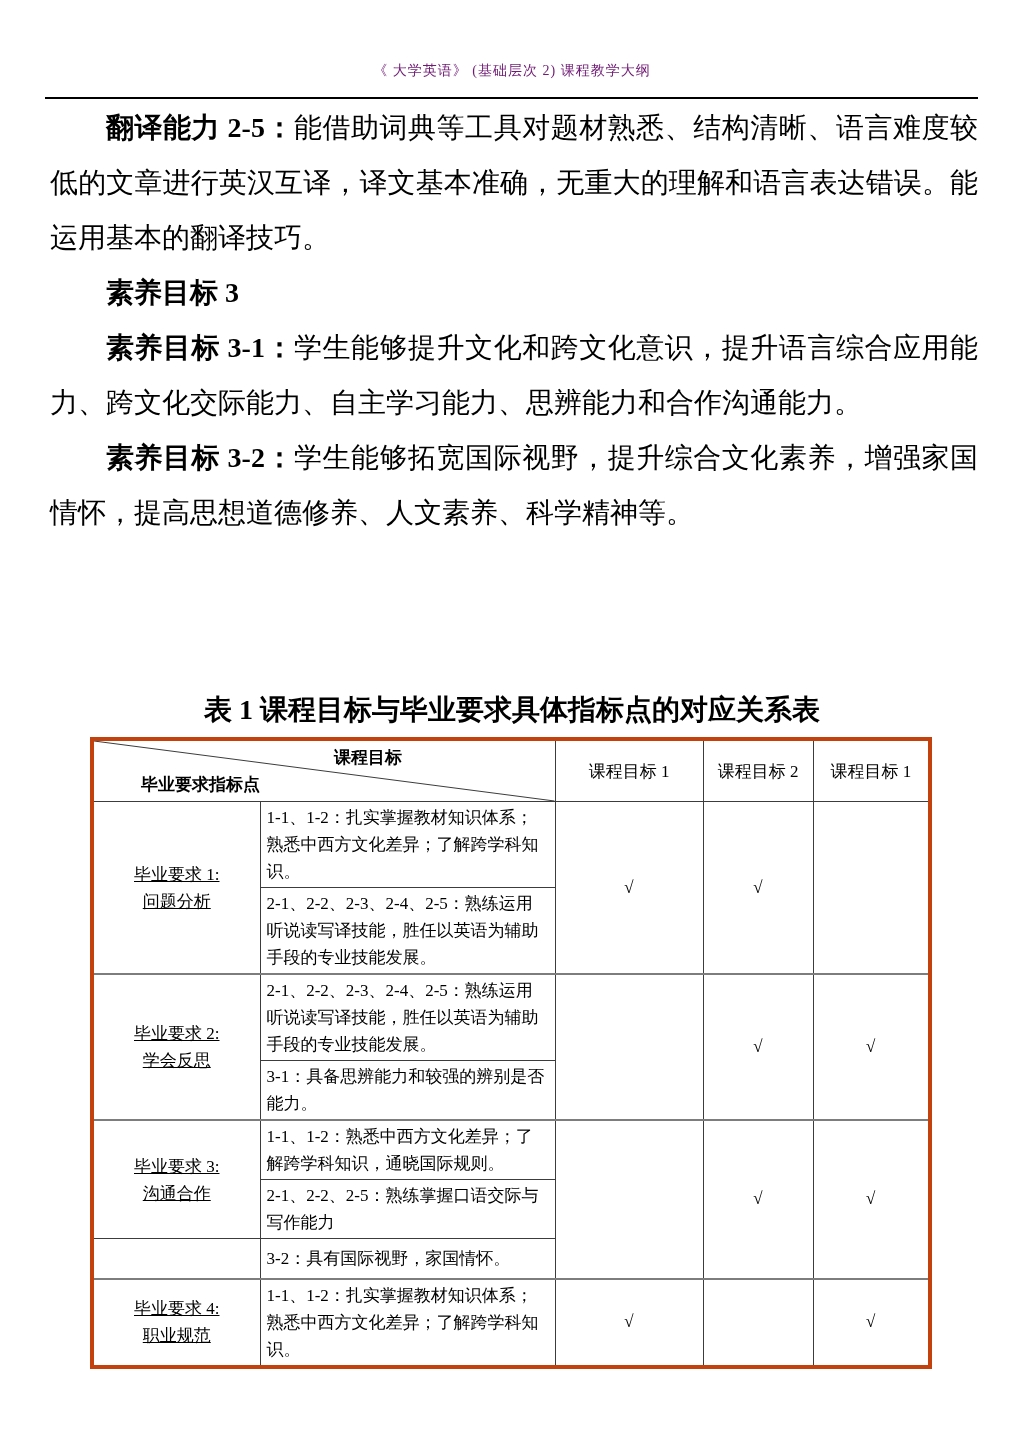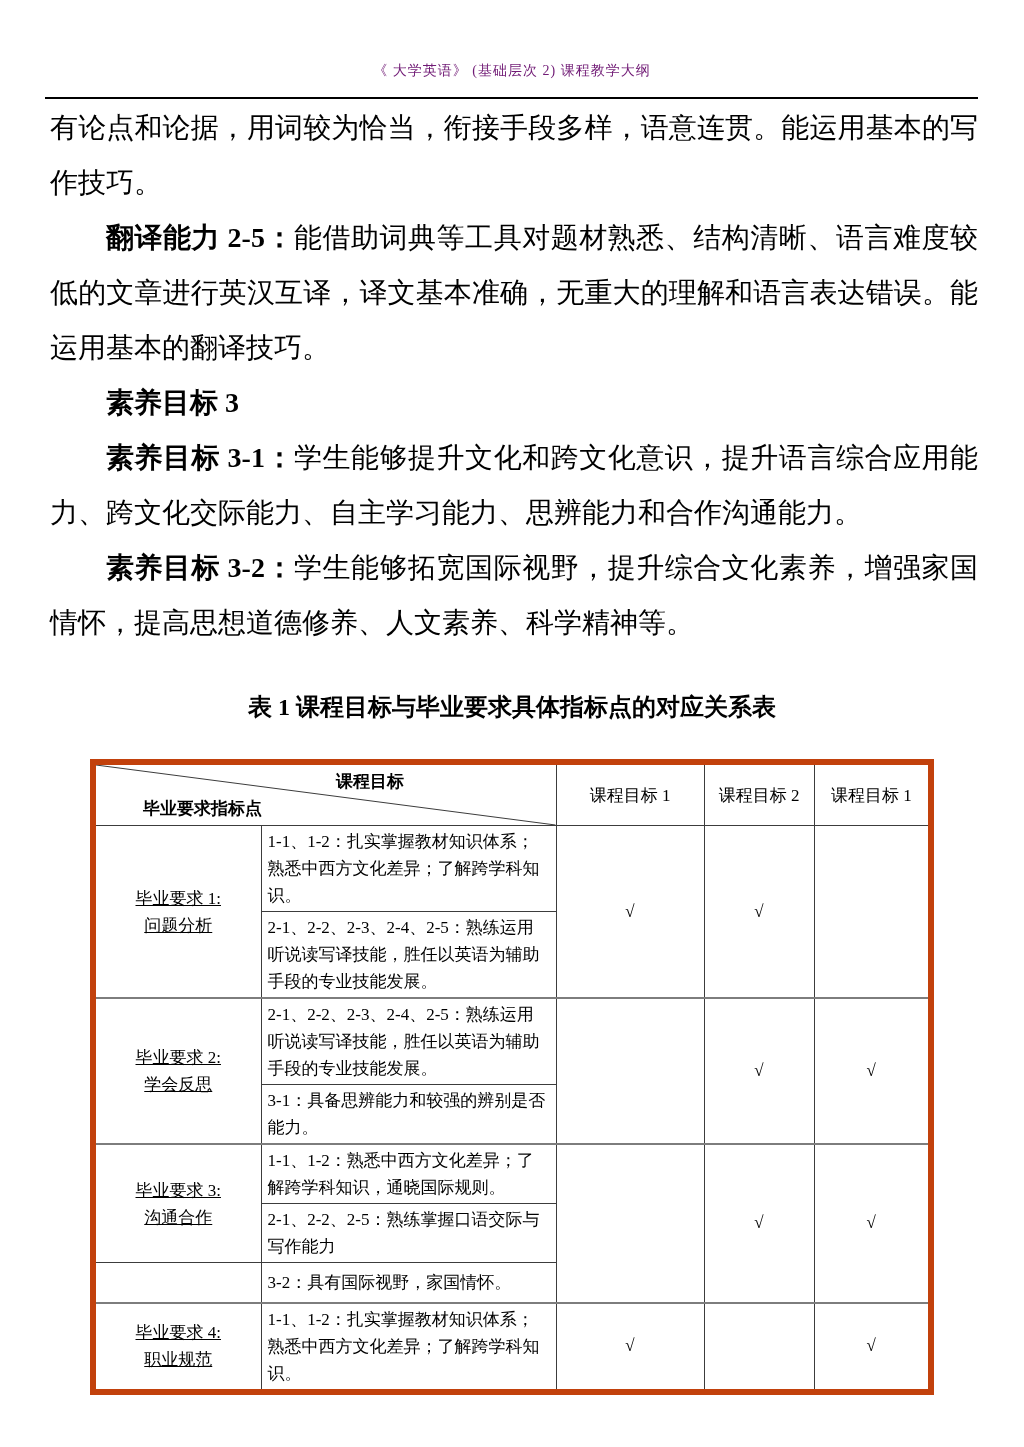--- a/index.html
+++ b/index.html
@@ -30,30 +30,30 @@
     font-size:28px; line-height:55px;
     text-align:justify; text-justify:inter-ideograph;
   }
   .para { margin:0; }
   .para.indent { text-indent:56px; }
   .para .lead { font-weight:bold; }
 
   
   .table-title {
     position:absolute; top:691px; left:0; right:0;
-    text-align:center; font-size:24px; font-weight:bold;
+    text-align:center; font-size:28px; font-weight:bold;
   }
 
   
   table.map {
-    position:absolute; top:759px; left:90px;
+    position:absolute; top:737px; left:90px;
     width:838px;
     border-collapse:collapse; table-layout:fixed;
     font-size:17px;
-    border:6px solid #c2410c;
+    border:4px solid #c2410c;
   }
   table.map td { border:1px solid #3c3c3c; padding:2px 6px; vertical-align:middle; }
   tr.gb > td { border-top:2.5px solid #7d7d7d; }
 
   td.corner { position:relative; padding:0; height:56px; }
   td.corner svg { position:absolute; left:0; top:0; width:100%; height:100%; display:block; }
   td.corner .c-top    { position:absolute; top:5px;  left:240px; font-weight:bold; white-space:nowrap; }
   td.corner .c-bottom { position:absolute; bottom:5px; left:12px; font-weight:bold; white-space:nowrap;margin-left:35px; }
 
   td.goal-h { text-align:center; font-weight:normal; }
@@ -74,21 +74,20 @@
 <body>
 
 <div class="page">
 
   <div class="running-header">
     <span>《 大学英语》 (基础层次 2) 课程教学大纲</span>
   </div>
   <div class="header-rule"></div>
 
   <div class="body-text">
-    <p class="para"><span>有论点和论据，用词较为恰当，衔接手段多样，语意连贯。能运用基本的写作技巧。</span></p>
     <p class="para indent"><b class="lead">翻译能力 2-5：</b><span>能借助词典等工具对题材熟悉、结构清晰、语言难度较低的文章进行英汉互译，译文基本准确，无重大的理解和语言表达错误。能运用基本的翻译技巧。</span></p>
     <p class="para indent"><b class="lead">素养目标 3</b></p>
     <p class="para indent"><b class="lead">素养目标 3-1：</b><span>学生能够提升文化和跨文化意识，提升语言综合应用能力、跨文化交际能力、自主学习能力、思辨能力和合作沟通能力。</span></p>
     <p class="para indent"><b class="lead">素养目标 3-2：</b><span>学生能够拓宽国际视野，提升综合文化素养，增强家国情怀，提高思想道德修养、人文素养、科学精神等。</span></p>
   </div>
 
   <div class="table-title">表 1 课程目标与毕业要求具体指标点的对应关系表</div>
 
   <table class="map">
     <colgroup>

